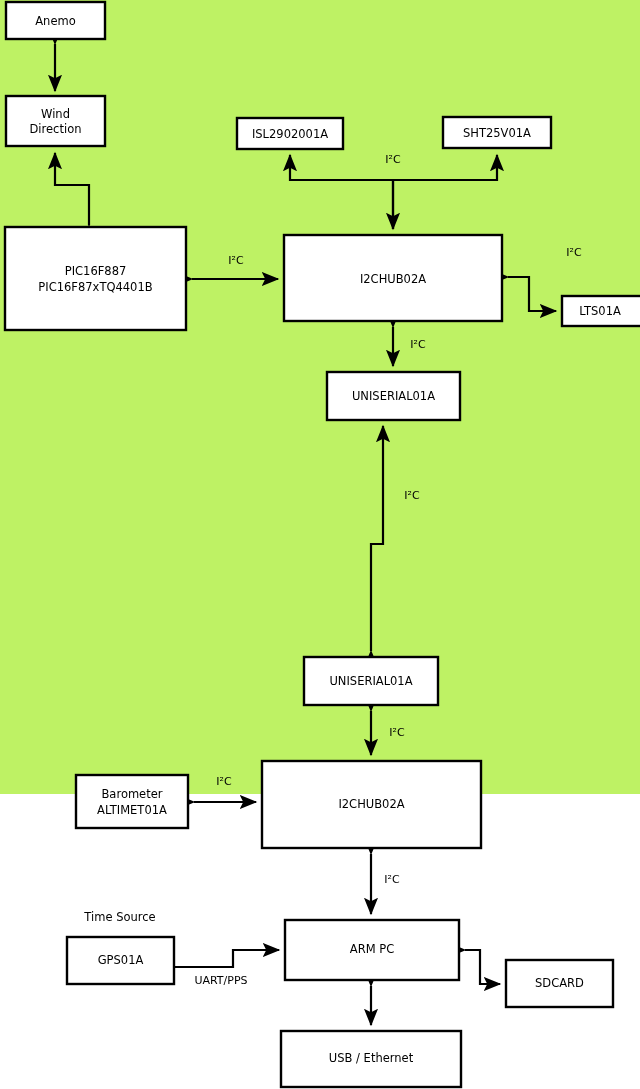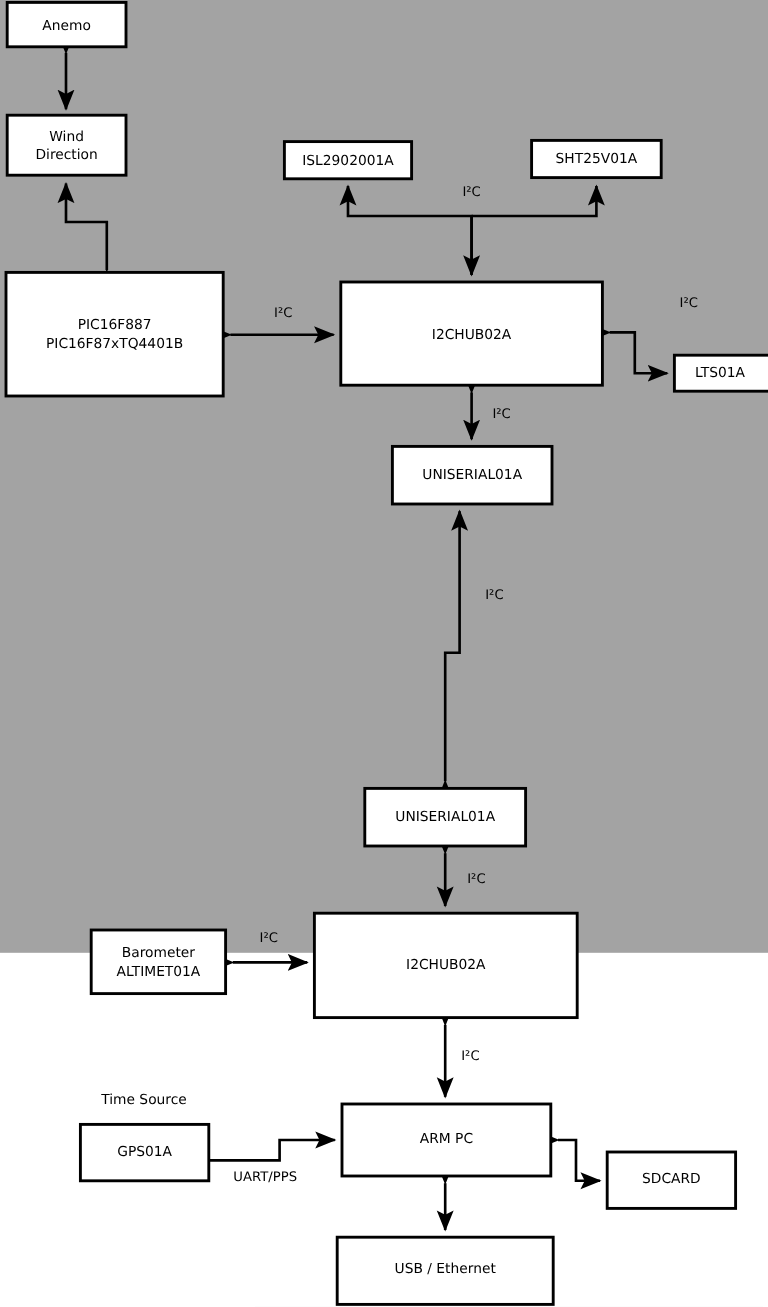--- a/index.html
+++ b/index.html
@@ -10,21 +10,21 @@
   body {
     width: 640px;
     height: 1089px;
     font-family: "DejaVu Sans", sans-serif;
     overflow: hidden;
   }
   #diagram-root {
     position: relative;
     width: 640px;
     height: 794px;
-    background: #a3a3a3;
+    background: #bef264;
   }
   svg.diagram {
     position: absolute;
     left: 0;
     top: 0;
     width: 640px;
     height: 1089px;
     display: block;
   }
   .node-rect {

